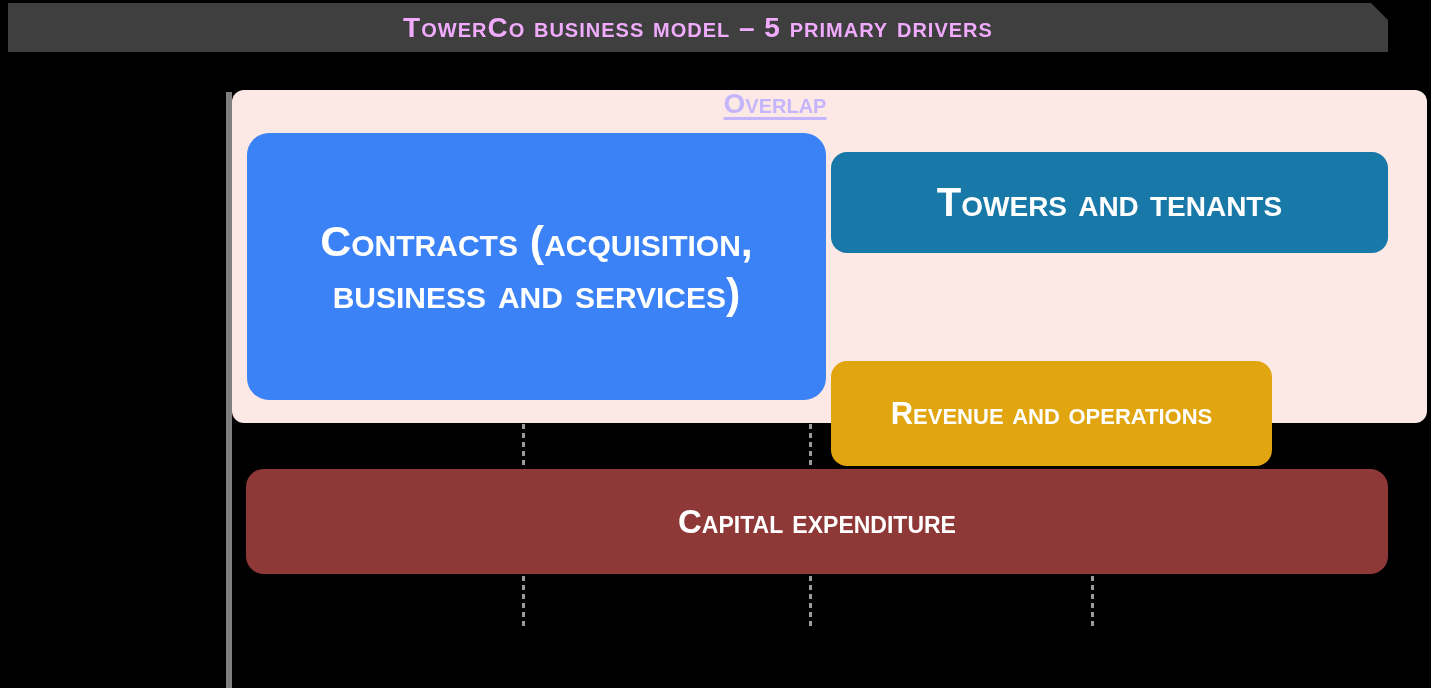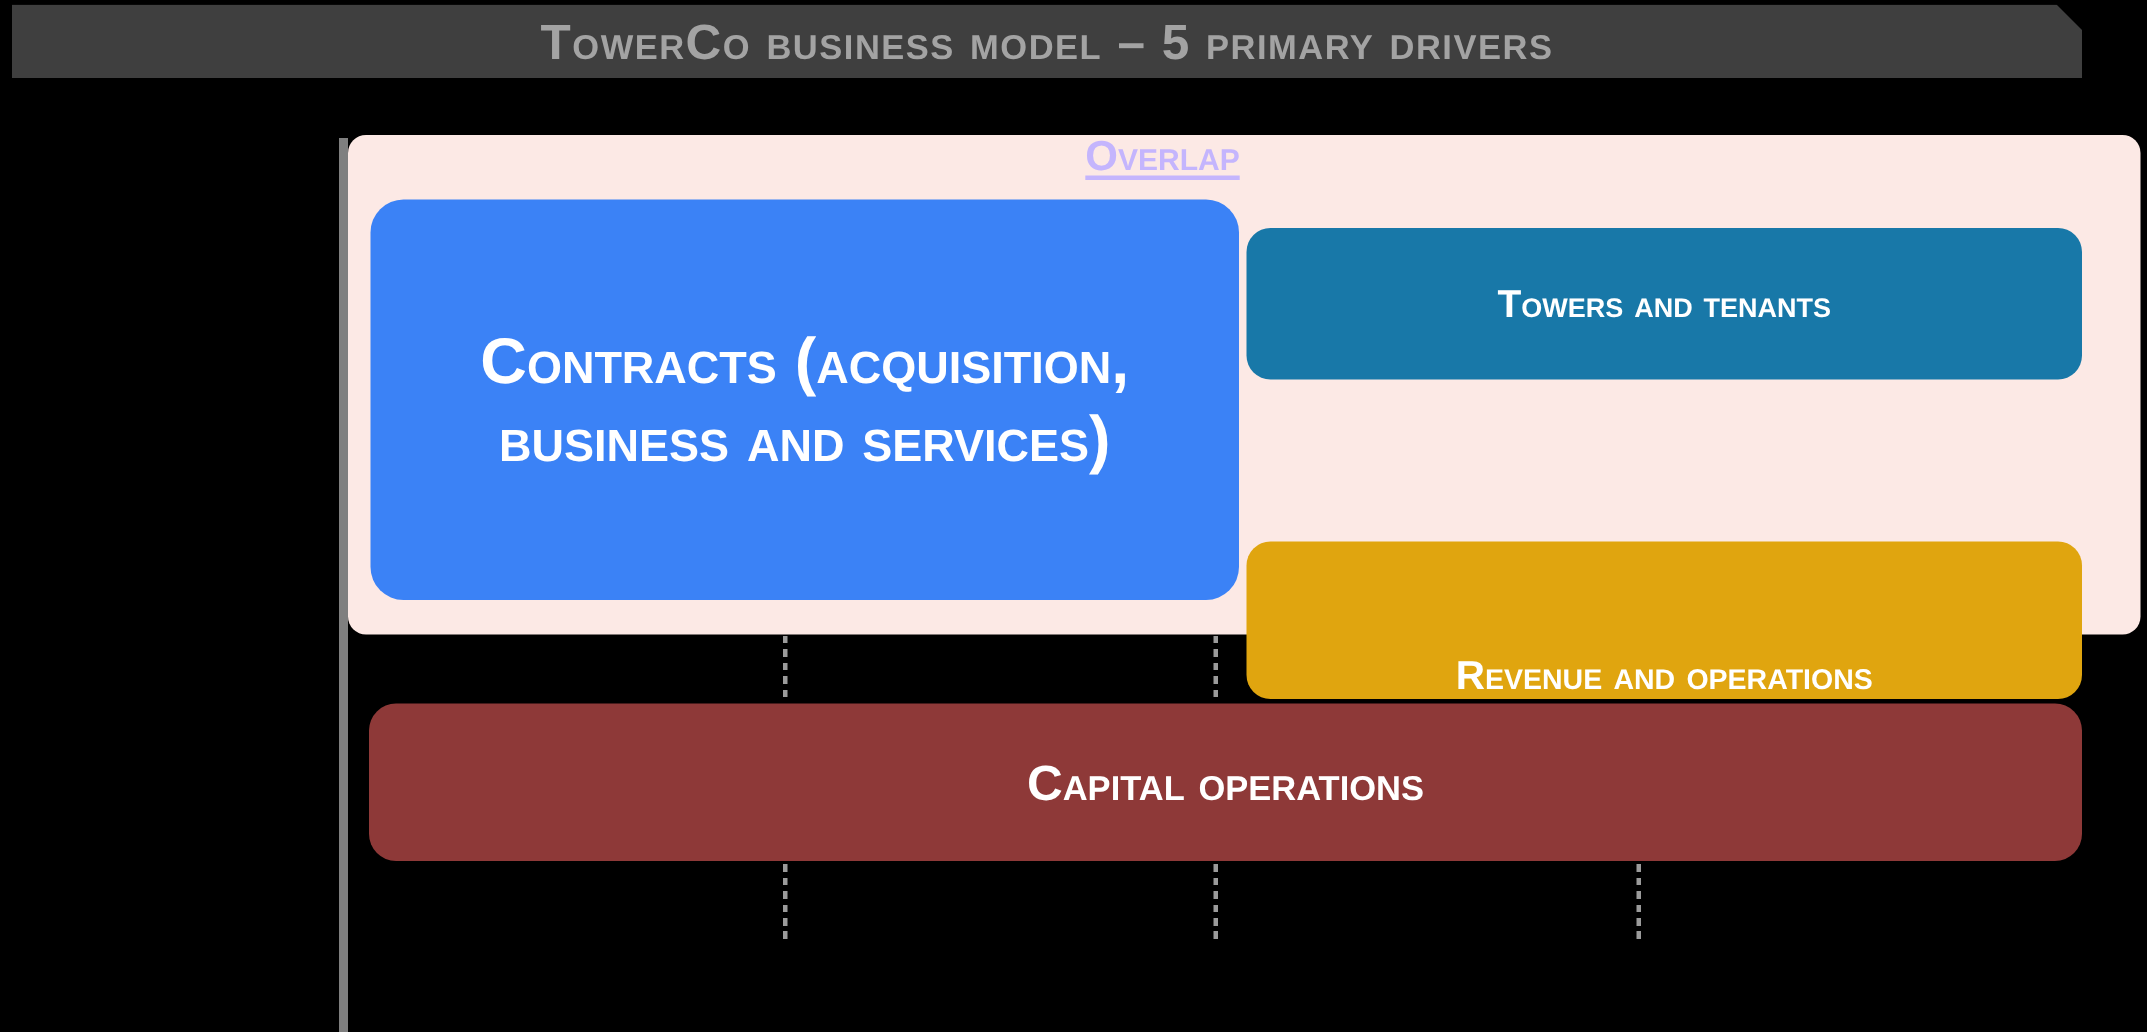--- a/index.html
+++ b/index.html
@@ -11,21 +11,21 @@
     font-family:"Liberation Sans","DejaVu Sans",sans-serif;
     font-weight:bold;
     font-variant:small-caps;
   }
   .title-bar{
     position:absolute;left:8px;top:3px;width:1380px;height:49px;
     display:flex;align-items:center;justify-content:center;
     clip-path:polygon(0 0, calc(100% - 17px) 0, 100% 17px, 100% 100%, 0 100%);
   }
   .title-bar .title-text{
-    color:#a3a3a3;font-size:33px;letter-spacing:1px;
+    color:#f0abfc;font-size:28px;letter-spacing:1px;
   }
   .left-rule{
     position:absolute;left:226px;top:92px;width:6px;height:596px;
   }
   .overlap-panel{
     position:absolute;left:232px;top:90px;width:1195px;height:333px;
     border-radius:12px;
   }
   .overlap-label{
     position:absolute;left:660px;top:88px;width:230px;
@@ -39,29 +39,29 @@
     display:flex;flex-direction:column;align-items:center;justify-content:center;
     color:#fff;text-align:center;
   }
   .shape .line{display:block;}
   .box-contracts{
     left:247px;top:133px;width:579px;height:267px;
     border-radius:22px;font-size:43px;line-height:52px;padding:0 18px;box-sizing:border-box;
   }
   .box-towers{
     left:831px;top:152px;width:557px;height:101px;
-    border-radius:16px;font-size:26px;
+    border-radius:16px;font-size:40px;
   }
   .box-acquisition{
     left:831px;top:259px;width:557px;height:97px;
     border-radius:16px;font-size:31px;
   }
   .box-revenue{
-    left:831px;top:361px;width:557px;height:105px;
-    border-radius:16px;font-size:27px;justify-content:flex-end;
+    left:831px;top:361px;width:441px;height:105px;
+    border-radius:16px;font-size:31px;
   }
   .box-capex{
     left:246px;top:469px;width:1142px;height:105px;
     border-radius:18px;font-size:33px;
   }
   .vline{
     position:absolute;width:3px;
     background:repeating-linear-gradient(to bottom,#9b9b9b 0 5px,transparent 5px 9px);
   }
   .vline.gap-1{left:522px;top:424px;height:43px;}
@@ -93,21 +93,21 @@
   <div class="shape box-towers" style="background-color: rgb(24, 120, 168);">
     <span class="line">Towers and tenants</span>
   </div>
 
 
   <div class="shape box-revenue" style="background-color: rgb(224, 165, 15);">
     <span class="line">Revenue and operations</span>
   </div>
 
   <div class="shape box-capex" style="background-color: rgb(142, 57, 56);">
-    <span class="line">Capital operations</span>
+    <span class="line">Capital expenditure</span>
   </div>
 
   <div class="vline gap-1"></div>
   <div class="vline gap-2"></div>
   <div class="vline bot-1"></div>
   <div class="vline bot-2"></div>
   <div class="vline bot-3"></div>
 
 </div>
 

